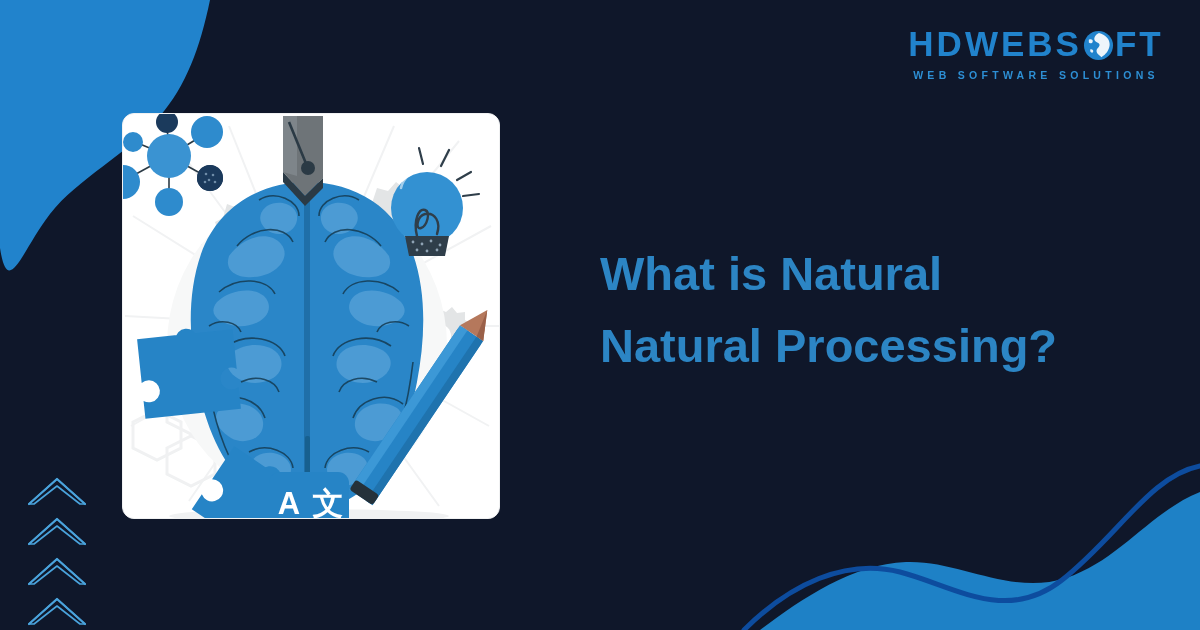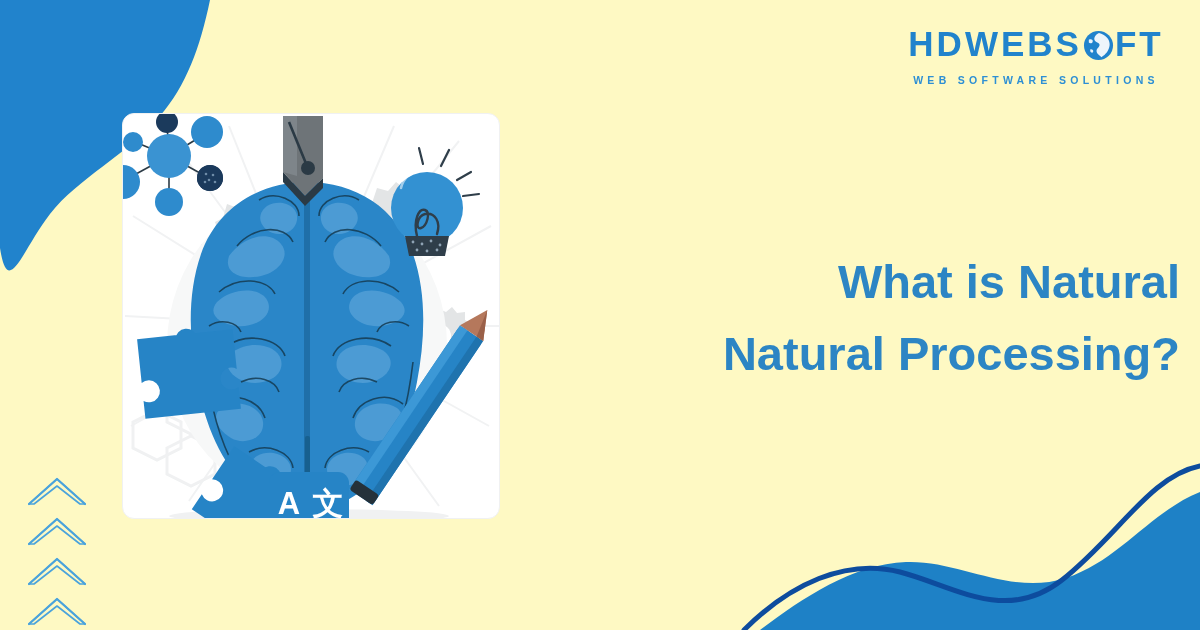--- a/index.html
+++ b/index.html
@@ -9,21 +9,21 @@
     background: #ffffff;
   }
   body {
     font-family: "Liberation Sans", sans-serif;
   }
 
   #banner {
     position: relative;
     width: 1200px;
     height: 630px;
-    background: #fef9c3;
+    background: #0f172a;
     overflow: hidden;
   }
 
   
   .deco-layer {
     position: absolute;
     inset: 0;
     width: 1200px;
     height: 630px;
     pointer-events: none;
@@ -56,36 +56,36 @@
   }
   #logo-globe {
     width: 31px;
     height: 31px;
     margin: 0 1px 0 1px;
     flex: 0 0 auto;
     position: relative;
     top: 1px;
   }
   #logo-tagline {
-    margin-top: 10px;
+    margin-top: 5px;
     font-family: "Liberation Sans", sans-serif;
     font-weight: bold;
     font-size: 10.5px;
     letter-spacing: 4.3px;
     color: #2D8FD4;
     white-space: pre;
   }
 
   
   #headline {
     position: absolute;
     left: 600px;
-    top: 246px;
+    top: 238px;
     width: 580px;
-    text-align: right;
+    text-align: left;
   }
   .headline-line {
     font-family: "Liberation Sans", sans-serif;
     font-weight: bold;
     font-size: 47px;
     line-height: 72px;
     color: #2C85C4;
     white-space: nowrap;
   }
 

